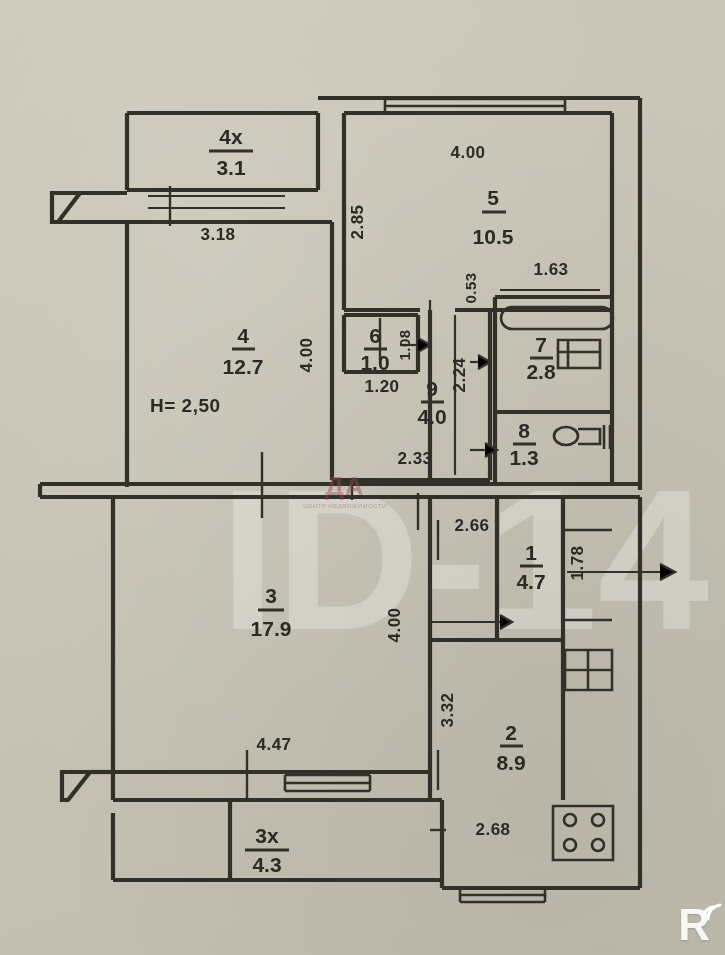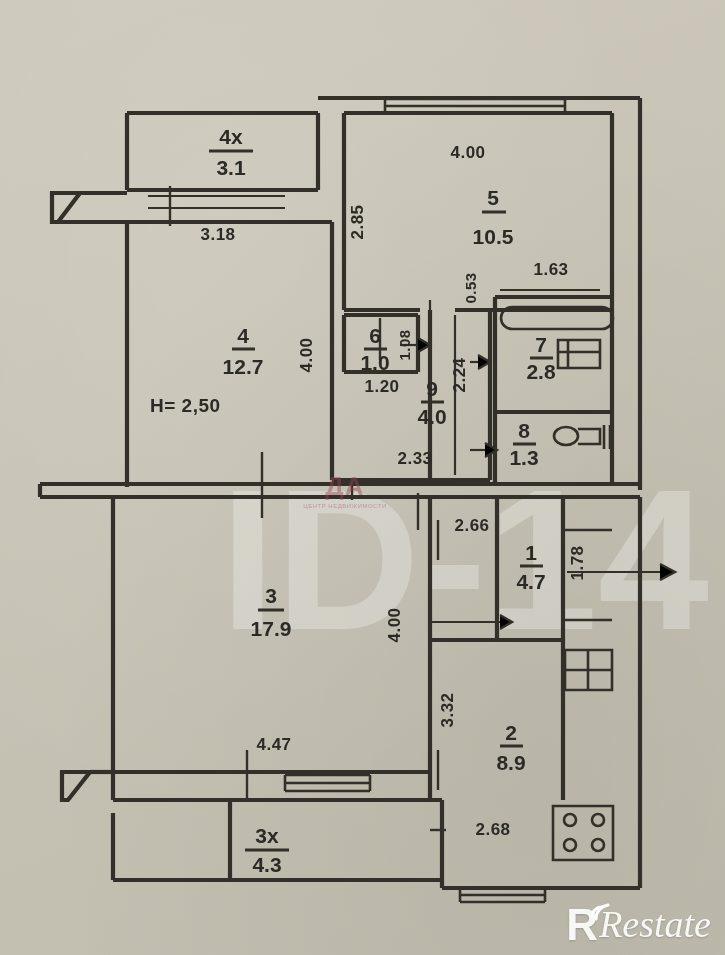--- a/index.html
+++ b/index.html
@@ -410,16 +410,15 @@
     <span>ДА</span>
     <span class="sub">ЦЕНТР НЕДВИЖИМОСТИ</span>
   </div>
 
   <div class="wm" id="wm-restate">
     <span class="rlogo">R</span>
     <svg class="waves" viewBox="0 0 26 22">
       <path d="M4,16 A10,10 0 0 1 14,6" fill="none" stroke="#ffffff" stroke-width="3" stroke-linecap="round"></path>
       <path d="M8,18 A14,14 0 0 1 20,4" fill="none" stroke="#ffffff" stroke-width="3" stroke-linecap="round"></path>
     </svg>
-    <span>Restate</span>
   </div>
 
 </div>
 
 </body></html>

